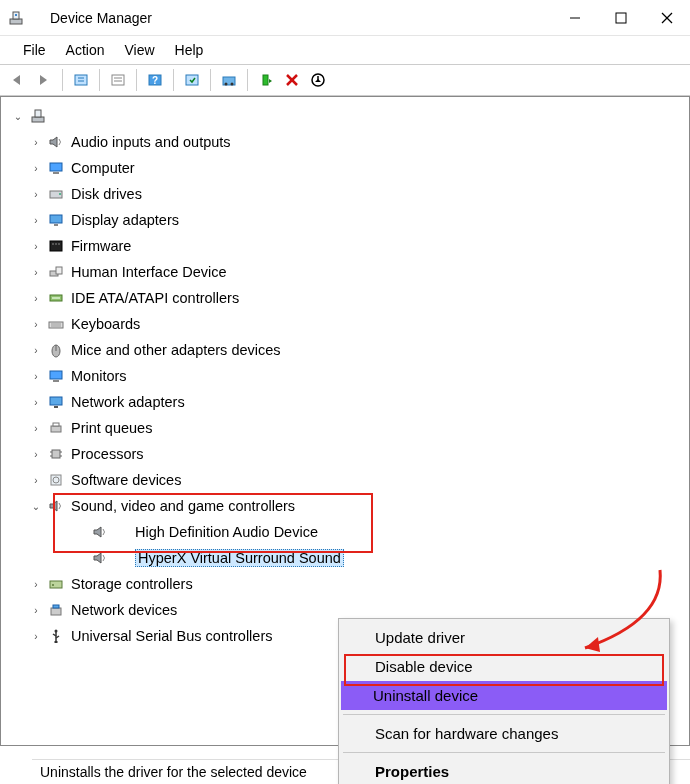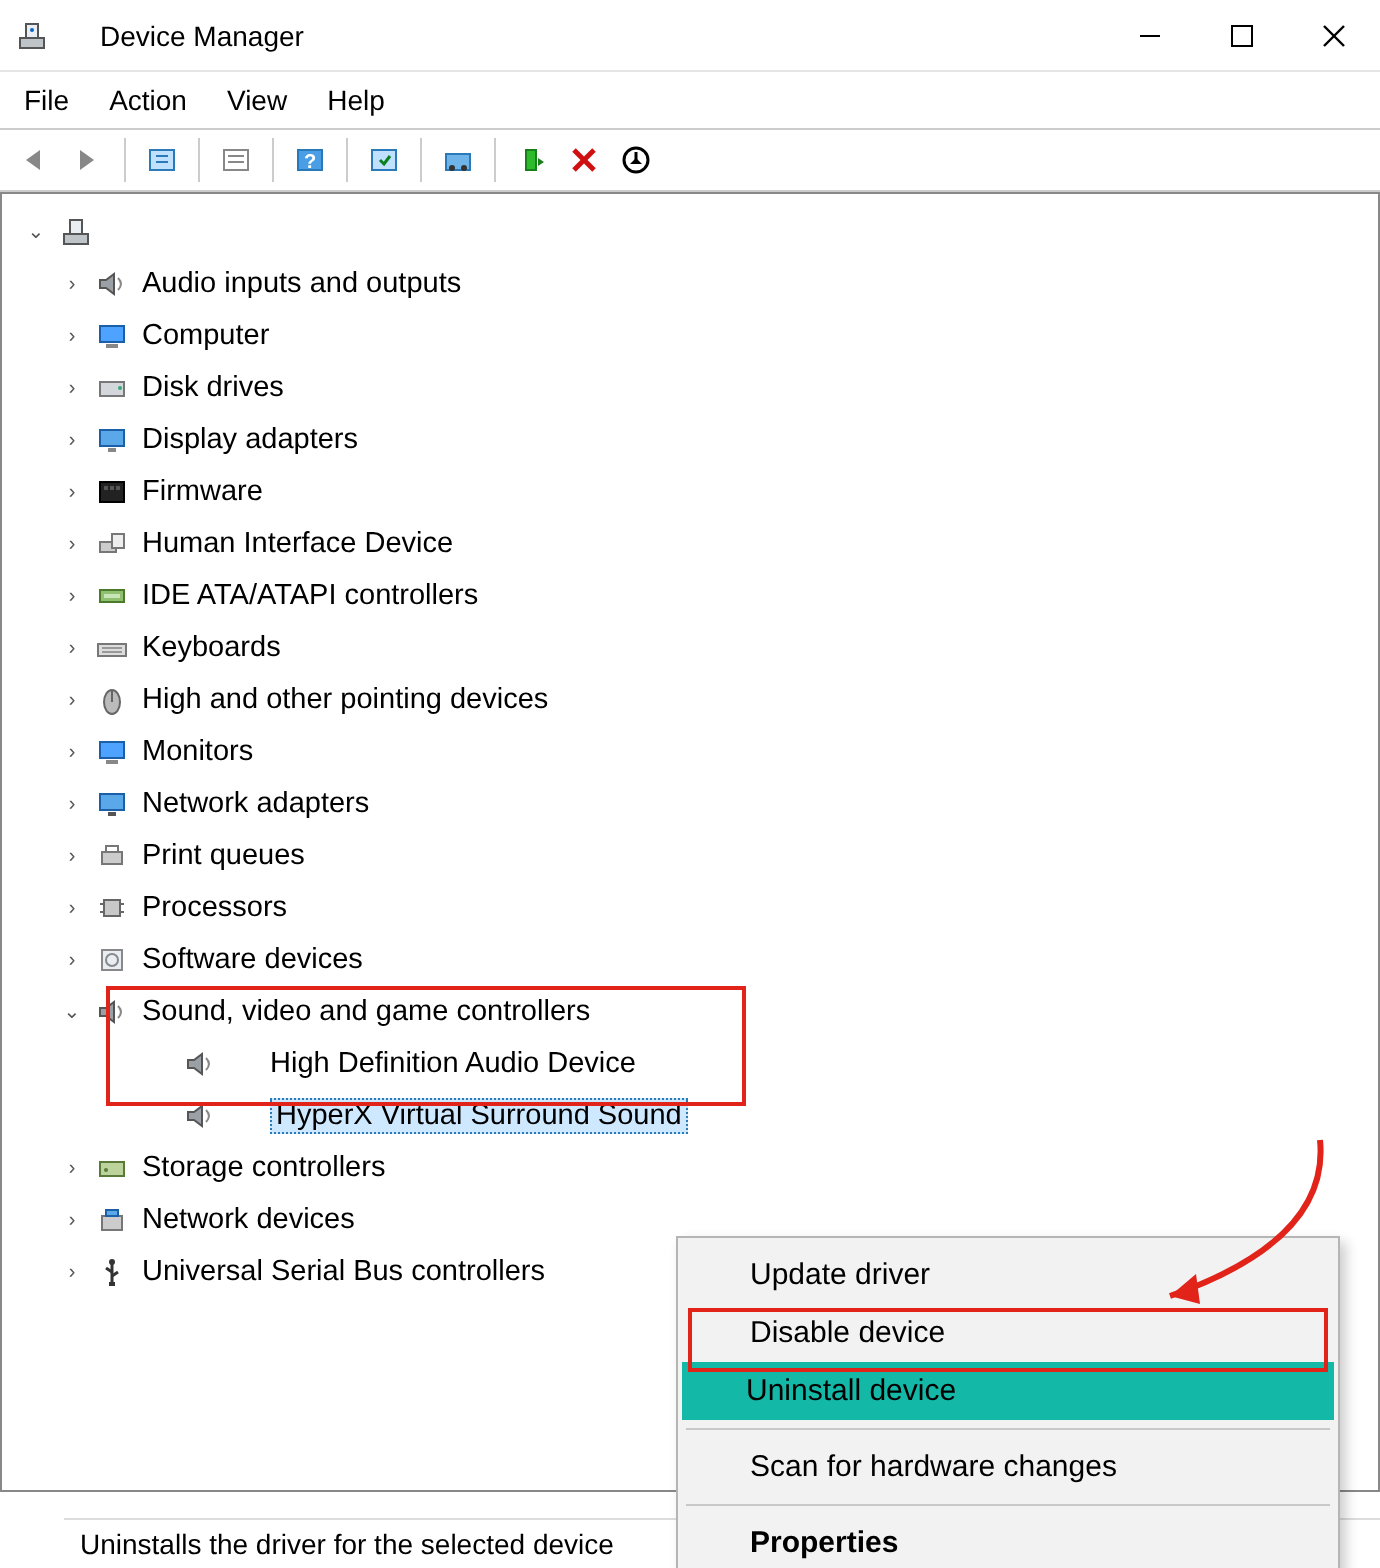--- a/index.html
+++ b/index.html
@@ -30,21 +30,21 @@
     margin-left: 18px;
   }
   .winbtn {
     width: 46px; height: 36px;
     display: flex; align-items: center; justify-content: center;
     font-size: 14px;
   }
   .menubar {
     display: flex;
     gap: 4px;
-    padding: 4px 4px;
+    padding: 4px 15px;
     font-size: 14px;
   }
   .menubar div { padding: 2px 8px; }
   .toolbar {
     display: flex;
     align-items: center;
     gap: 2px;
     padding: 2px 6px;
     border-top: 1px solid #ccc;
     border-bottom: 1px solid #ccc;
@@ -106,21 +106,21 @@
     box-shadow: 3px 3px 6px rgba(0,0,0,0.2);
     padding: 4px 2px;
     z-index: 50;
     margin-top: 28px;
   }
   .ctxitem {
     padding: 6px 18px 6px 34px;
     font-size: 15px;
     position: relative;
   }
-  .ctxitem.sel { background: #14b8a6; padding-left: 32px; }
+  .ctxitem.sel { background: #8b5cf6; padding-left: 32px; }
   .ctxsep { height: 1px; background: #c8c8c8; margin: 4px 2px; }
   .ctxitem.bold { font-weight: 600; }
   .statusbar {
     position: absolute;
     left: 0; bottom: 0;
     width: 100%;
     padding: 4px 8px;
     font-size: 14px;
     background: #fff;
     border-top: 1px solid #ddd;
@@ -335,21 +335,21 @@
         <span class="label">Keyboards</span>
       </div>
       <div class="node indent1">
         <span class="expander">›</span>
         <span class="icon">
           <svg width="16" height="16">
             <ellipse cx="8" cy="9" rx="4" ry="6" fill="#bbb" stroke="#666"></ellipse>
             <line x1="8" y1="3" x2="8" y2="9" stroke="#666"></line>
           </svg>
         </span>
-        <span class="label">High and other pointing devices</span>
+        <span class="label">Mice and other adapters devices</span>
       </div>
       <div class="node indent1">
         <span class="expander">›</span>
         <span class="icon">
           <svg width="16" height="16">
             <rect x="2" y="3" width="12" height="8" fill="#4da3ff" stroke="#1a5fa8"></rect>
             <rect x="5" y="12" width="6" height="2" fill="#888"></rect>
           </svg>
         </span>
         <span class="label">Monitors</span>

